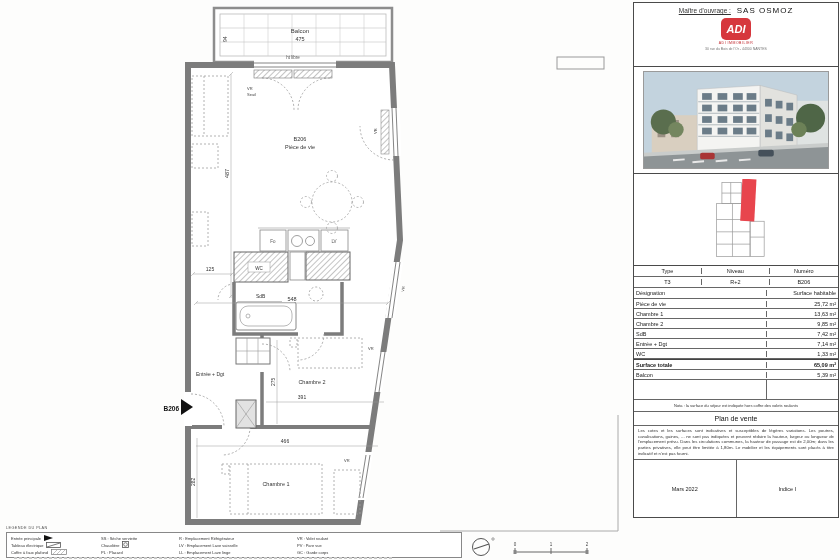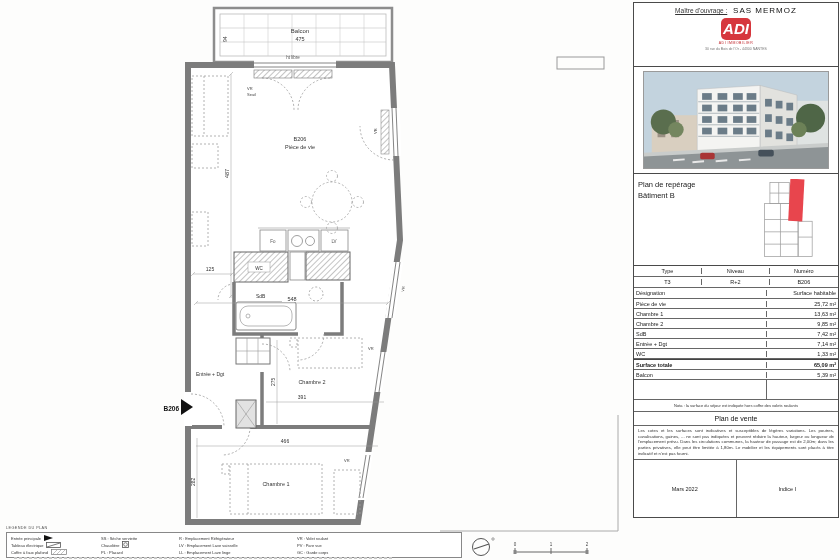--- a/index.html
+++ b/index.html
@@ -13,21 +13,21 @@
          background:#fff;display:flex;flex-direction:column;}
   .p-header{height:48px;border-bottom:1px solid #4a4a4a;text-align:center;padding-top:2px;box-sizing:border-box;}
   .p-title{font-size:15px;font-weight:bold;letter-spacing:2px;color:#111;}
   .p-addr{font-size:5px;line-height:1.35;color:#333;}
   .p-proj{font-size:6.5px;font-weight:bold;line-height:1.4;margin-top:2px;color:#1a1a1a;}
   .p-client{height:64px;border-bottom:1px solid #4a4a4a;text-align:center;padding-top:3px;box-sizing:border-box;}
   .p-client-line{font-size:6.5px;}
   .p-client-label{text-decoration:underline;color:#333;margin-right:4px;}
   .p-client-name{font-size:8px;letter-spacing:1px;color:#111;}
   .adi-logo{width:30px;height:22px;margin:3px auto 1px;background:#d6373d;border-radius:5px;
-            color:#fff;font-weight:bold;font-style:italic;font-size:15px;line-height:22px;}
+            color:#fff;font-weight:bold;font-style:italic;font-size:11px;line-height:22px;}
   .adi-tag{font-size:3.5px;color:#c0272d;letter-spacing:.5px;}
   .adi-addr{font-size:3.5px;color:#777;margin-top:2px;}
   .p-photo{height:107px;border-bottom:1px solid #4a4a4a;padding:4px 9px;box-sizing:border-box;}
   .p-photo svg{width:100%;height:100%;border:1px solid #9a9a9a;box-sizing:border-box;}
   .p-rep{height:92px;border-bottom:1px solid #4a4a4a;display:flex;padding:5px 4px;box-sizing:border-box;}
   .p-rep-text{font-size:7.5px;line-height:1.5;color:#222;width:96px;}
   .p-rep svg{flex:1;height:100%;}
   .t-row{display:flex;border-bottom:1px solid #666;font-size:5.5px;align-items:center;box-sizing:border-box;}
   .t-row>div{box-sizing:border-box;padding:0 2px;overflow:hidden;white-space:nowrap;}
   .h11{height:11px;} .h10{height:10px;}
@@ -227,21 +227,21 @@
     <text x="587" y="546" font-size="4.5" fill="#444" text-anchor="middle">2</text>
   </g>
 </svg>
 
 <div class="panel">
 
 
   <div class="p-client">
     <div class="p-client-line">
       <span class="p-client-label">Maître d'ouvrage :</span>
-      <span class="p-client-name">SAS MERMOZ</span>
+      <span class="p-client-name">SAS OSMOZ</span>
     </div>
     <div class="adi-logo">ADI</div>
     <div class="adi-tag">ADI IMMOBILIER</div>
     <div class="adi-addr">30 rue du Bois de l'Or - 44300 NANTES</div>
   </div>
 
   <div class="p-photo">
     <svg viewBox="0 0 190 100" preserveAspectRatio="none">
       <rect x="0" y="0" width="190" height="100" fill="#c3d3de"></rect>
       <rect x="150" y="30" width="40" height="50" fill="#dfe3e2"></rect>
@@ -283,24 +283,20 @@
       <circle cx="160" cy="60" r="8" fill="#6c8157"></circle>
       <polygon points="0,86 190,76 190,100 0,100" fill="#8e9496"></polygon>
       <polygon points="0,84 190,74 190,78 0,88" fill="#c9cccb"></polygon>
       <rect x="58" y="84" width="15" height="7" rx="2" fill="#a93434"></rect>
       <rect x="118" y="81" width="16" height="7" rx="2" fill="#45505a"></rect>
       <path d="M30 92 l12 -1 M50 94 l12 -1 M74 93 l12 -1 M98 92 l12 -1" stroke="#e8e8e8" stroke-width="2"></path>
     </svg>
   </div>
 
   <div class="p-rep">
-    <div class="p-rep-text">
-      <div>Plan de repérage</div>
-      <div>Bâtiment B</div>
-    </div>
     <svg viewBox="0 0 80 92">
       <g fill="none" stroke="#9a9a9a" stroke-width="0.8">
         <rect x="18" y="28" width="38" height="60"></rect>
         <rect x="24" y="4" width="22" height="24"></rect>
         <path d="M18 46 H56 M18 60 H56 M18 74 H56 M36 28 V88 M24 16 H46 M34 4 V28"></path>
         <rect x="56" y="48" width="16" height="40"></rect>
         <path d="M56 66 H72"></path>
       </g>
       <rect x="46" y="0" width="16" height="48" fill="#e8454d" transform="rotate(3 54 24)"></rect>
     </svg>

